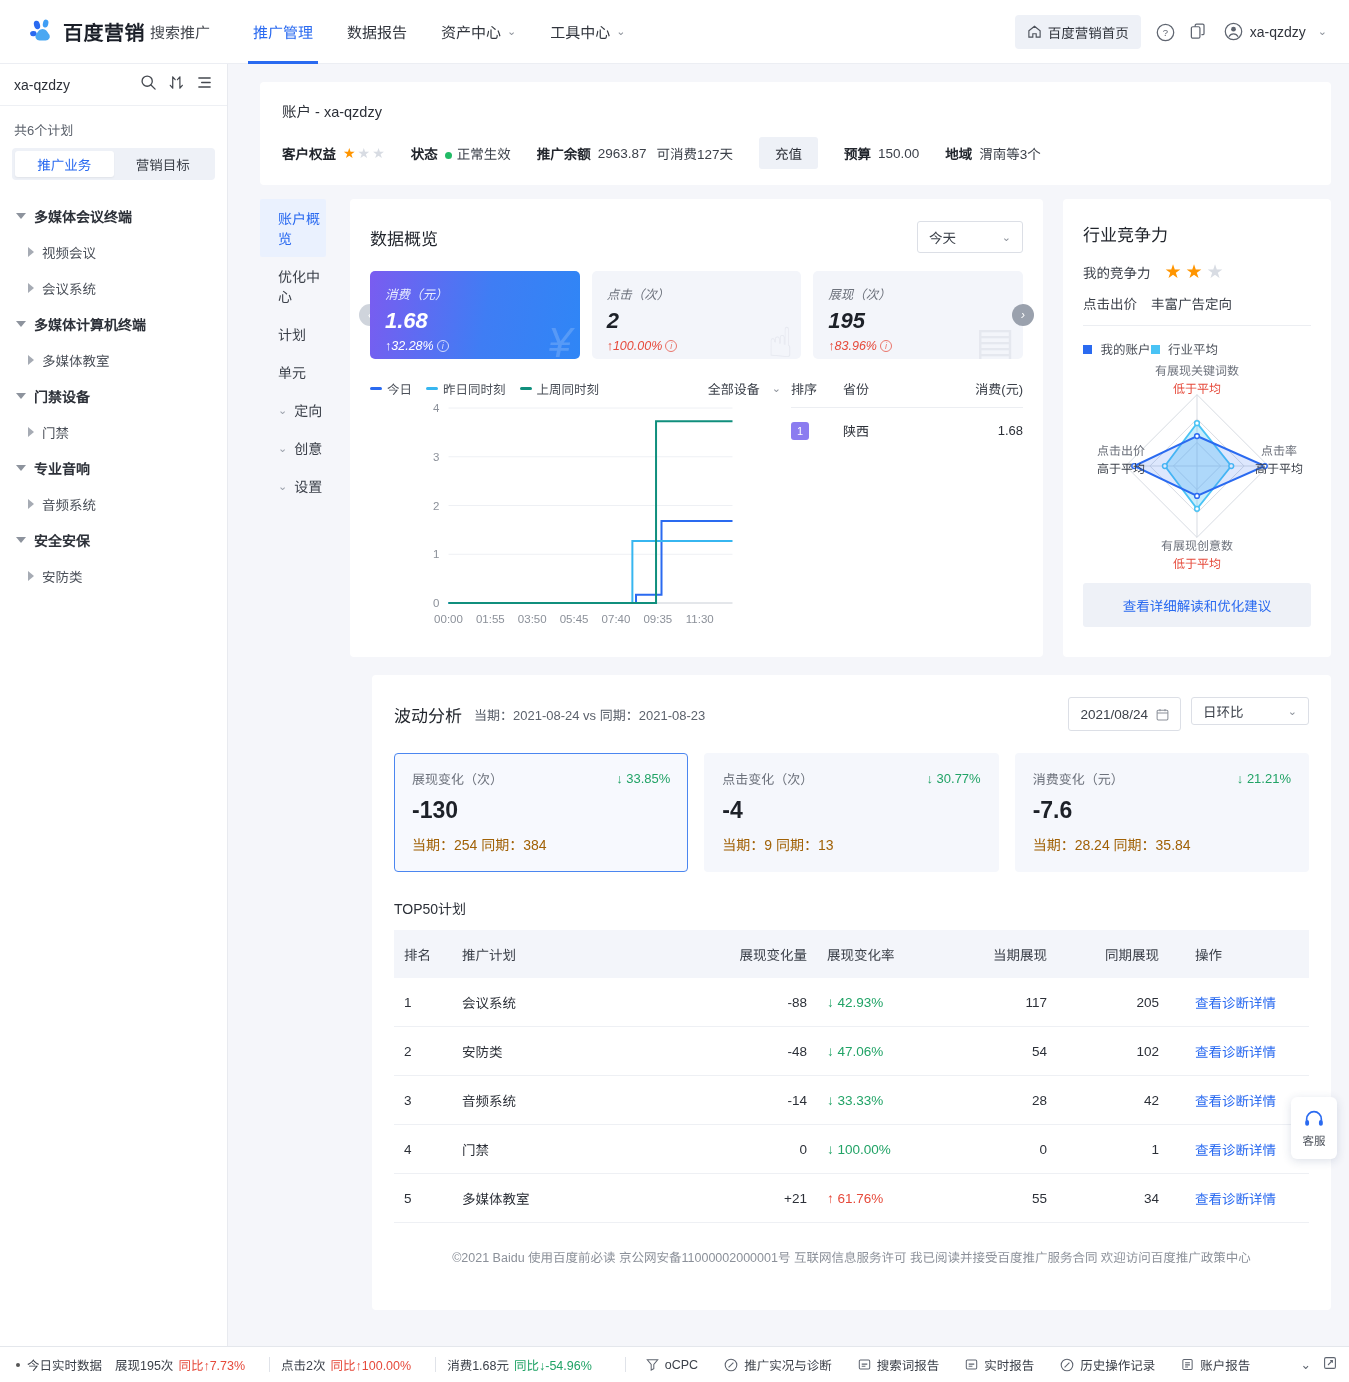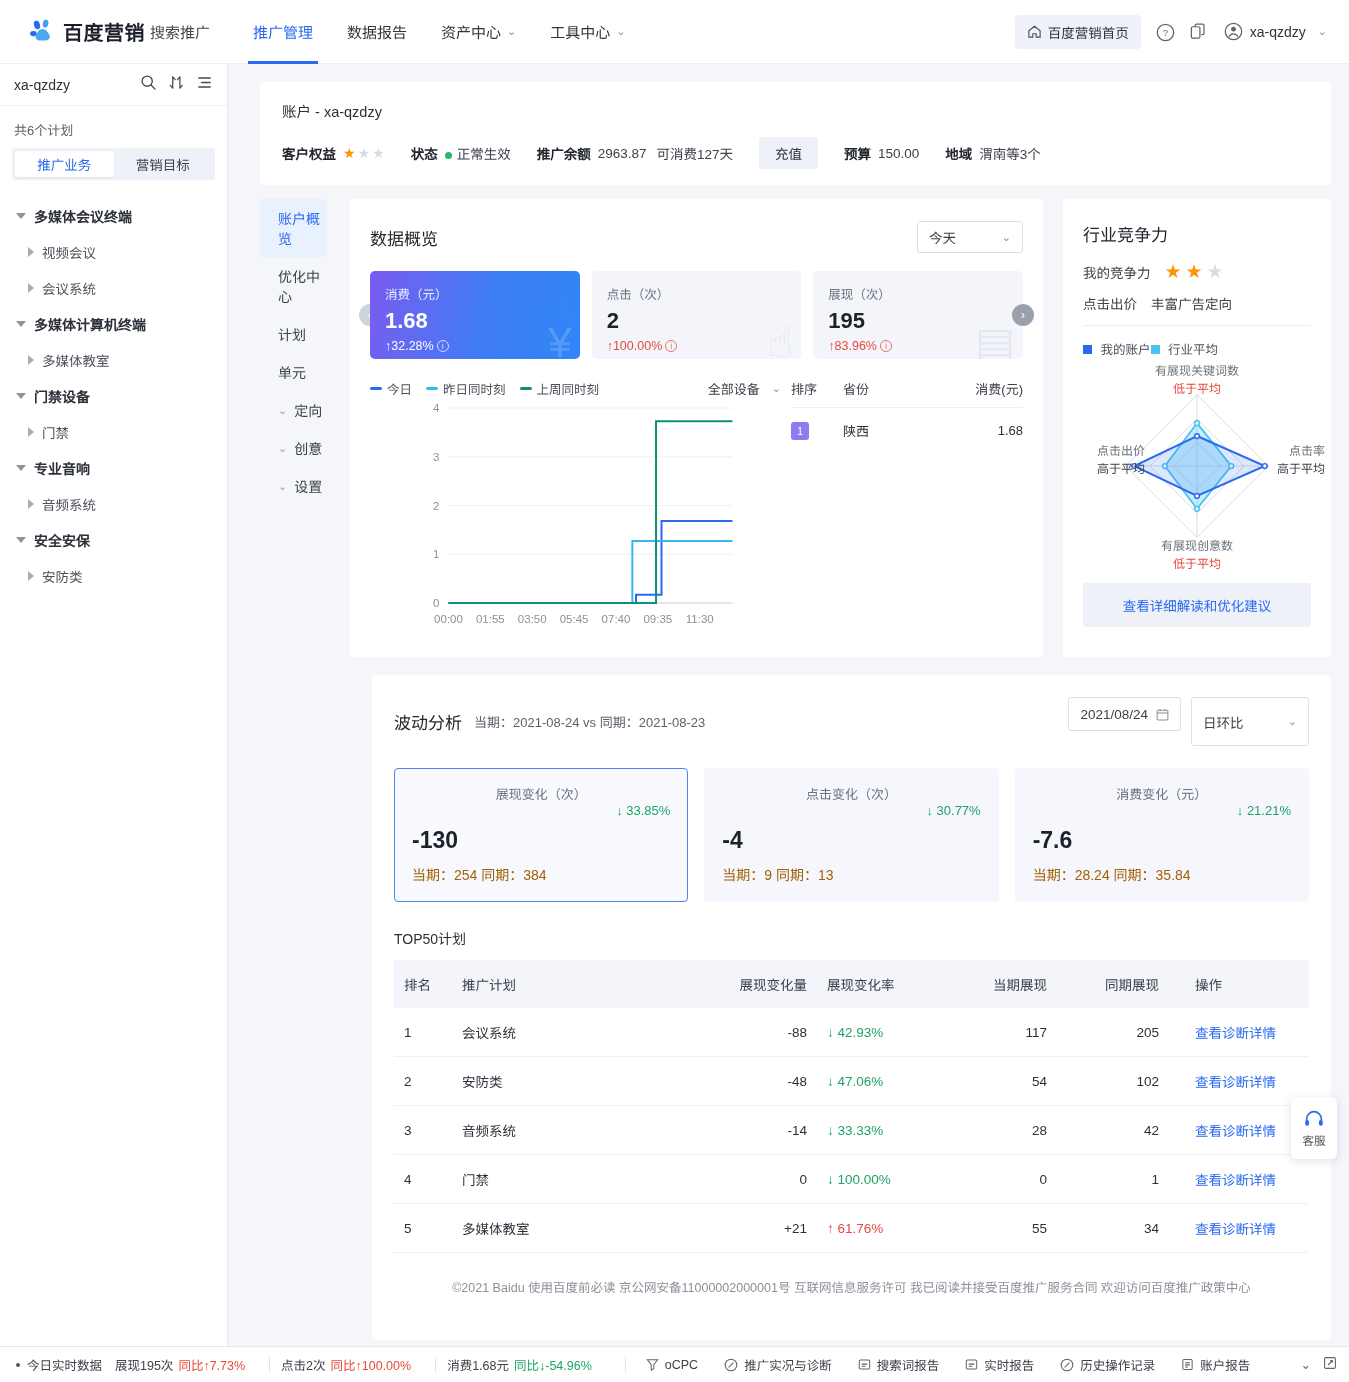--- a/index.html
+++ b/index.html
@@ -103,21 +103,21 @@
 
   .panel-head { display: flex; align-items: center; margin-bottom: 18px; }
   .panel-title { font-size: 17px; color: #21252c; }
   .select {
     margin-left: auto; border: 1px solid #dcdfe6; border-radius: 3px; height: 32px;
     min-width: 106px; display: flex; align-items: center; padding: 0 11px;
     font-size: 13.5px; color: #3c414a; cursor: pointer; background: #fff;
   }
   .select .caret { margin-left: auto; }
 
-  .metric-strip { display: flex; align-items: center; gap: 12px; position: relative; }
+  .metric-strip { display: flex; align-items: center; gap: 12px; position: relative; font-style: italic; }
   .mcard {
     flex: 1; height: 88px; border-radius: 5px; padding: 13px 15px; position: relative;
     overflow: hidden; background: #f3f5fa; cursor: pointer;
   }
   .mcard.active { background: linear-gradient(100deg,#7a5cf0 0%,#3f7df4 55%,#2f86f6 100%); }
   .mcard-lbl { font-size: 12.5px; color: #6d727c; }
   .mcard.active .mcard-lbl { color: #e8eeff; }
   .mcard-val { font-size: 22px; font-weight: bold; color: #1d2128; margin-top: 5px; }
   .mcard.active .mcard-val { color: #fff; }
   .mcard-chg { font-size: 12.5px; color: #e64a3b; margin-top: 5px; display: flex; align-items: center; gap: 3px; }
@@ -179,21 +179,21 @@
   .date-box { border: 1px solid #dcdfe6; border-radius: 3px; height: 34px; display: flex;
     align-items: center; padding: 0 11px; gap: 8px; font-size: 13.5px; color: #3c414a;
     background: #fff; cursor: pointer; }
 
   .chg-cards { display: flex; gap: 16px; margin-top: 22px; }
   .chg {
     flex: 1; background: #f5f7fc; border-radius: 4px; padding: 15px 17px 17px 17px;
     border: 1px solid transparent;
   }
   .chg.active { background: #f7f9fe; border-color: #4b86f0; }
-  .chg-top { display: flex; align-items: center; flex-direction: column; }
+  .chg-top { display: flex; align-items: center; }
   .chg-lbl { font-size: 13px; color: #6d727c; }
   .chg-pct { margin-left: auto; font-size: 13px; color: #21a366; display: flex; align-items: center; gap: 3px; }
   .chg-val { font-size: 23px; font-weight: bold; color: #1d2128; margin: 9px 0 10px 0; }
   .chg-sub { font-size: 14px; color: #a16207; }
 
   .top50 { font-size: 14px; color: #2c3038; margin: 26px 0 12px 0; }
   table { width: 100%; border-collapse: collapse; }
   thead th {
     background: #f3f5fa; font-size: 13.5px; color: #3c414a; font-weight: normal;
     text-align: left; padding: 14px 10px; white-space: nowrap;
@@ -561,21 +561,21 @@
 
         <div class="radar-wrap">
           <div class="radar-lbl" style="left:68px; top:-2px;">
             <span>有展现关键词数</span>
             <span class="sub-low">低于平均</span>
           </div>
           <div class="radar-lbl" style="left:-8px; top:78px;">
             <span>点击出价</span>
             <span class="sub-high">高于平均</span>
           </div>
-          <div class="radar-lbl" style="right:-14px; top:78px;text-align:right;">
+          <div class="radar-lbl" style="right:-14px; top:78px;">
             <span>点击率</span>
             <span class="sub-high">高于平均</span>
           </div>
           <div class="radar-lbl" style="left:68px; bottom:-4px;">
             <span>有展现创意数</span>
             <span class="sub-low">低于平均</span>
           </div>
           <svg id="radar-svg" viewBox="0 0 230 205" width="100%" height="205">
               <polygon points="115,30 187,102 115,174 43,102.00000000000001" fill="none" stroke="#d7dbe2" stroke-width="1"></polygon>
               <polygon points="115,54.48 162.52,102 115,149.52 67.47999999999999,102" fill="none" stroke="#d7dbe2" stroke-width="1"></polygon>
@@ -607,21 +607,21 @@
       <span class="fl-title">波动分析</span>
       <span class="fl-sub">当期：2021-08-24 vs 同期：2021-08-23</span>
       <div class="fl-ctrl">
         <div class="date-box">
           <span>2021/08/24</span>
           <svg width="13" height="13" viewBox="0 0 14 14">
             <rect x="1.2" y="2.4" width="11.6" height="10.4" rx="1.2" fill="none" stroke="#8b9099" stroke-width="1.1"></rect>
             <path d="M1.2 5.4h11.6M4.3 1.2v2.4M9.7 1.2v2.4" stroke="#8b9099" stroke-width="1.1"></path>
           </svg>
         </div>
-        <div class="select" style="margin-left:0;height:49px;min-width:118px;">
+        <div class="select" style="margin-left:0;height:28px;min-width:118px;">
           <span>日环比</span>
           <span class="caret">⌄</span>
         </div>
       </div>
     </div>
 
     <div class="chg-cards">
       <div class="chg active">
         <div class="chg-top">
           <span class="chg-lbl">展现变化（次）</span>

